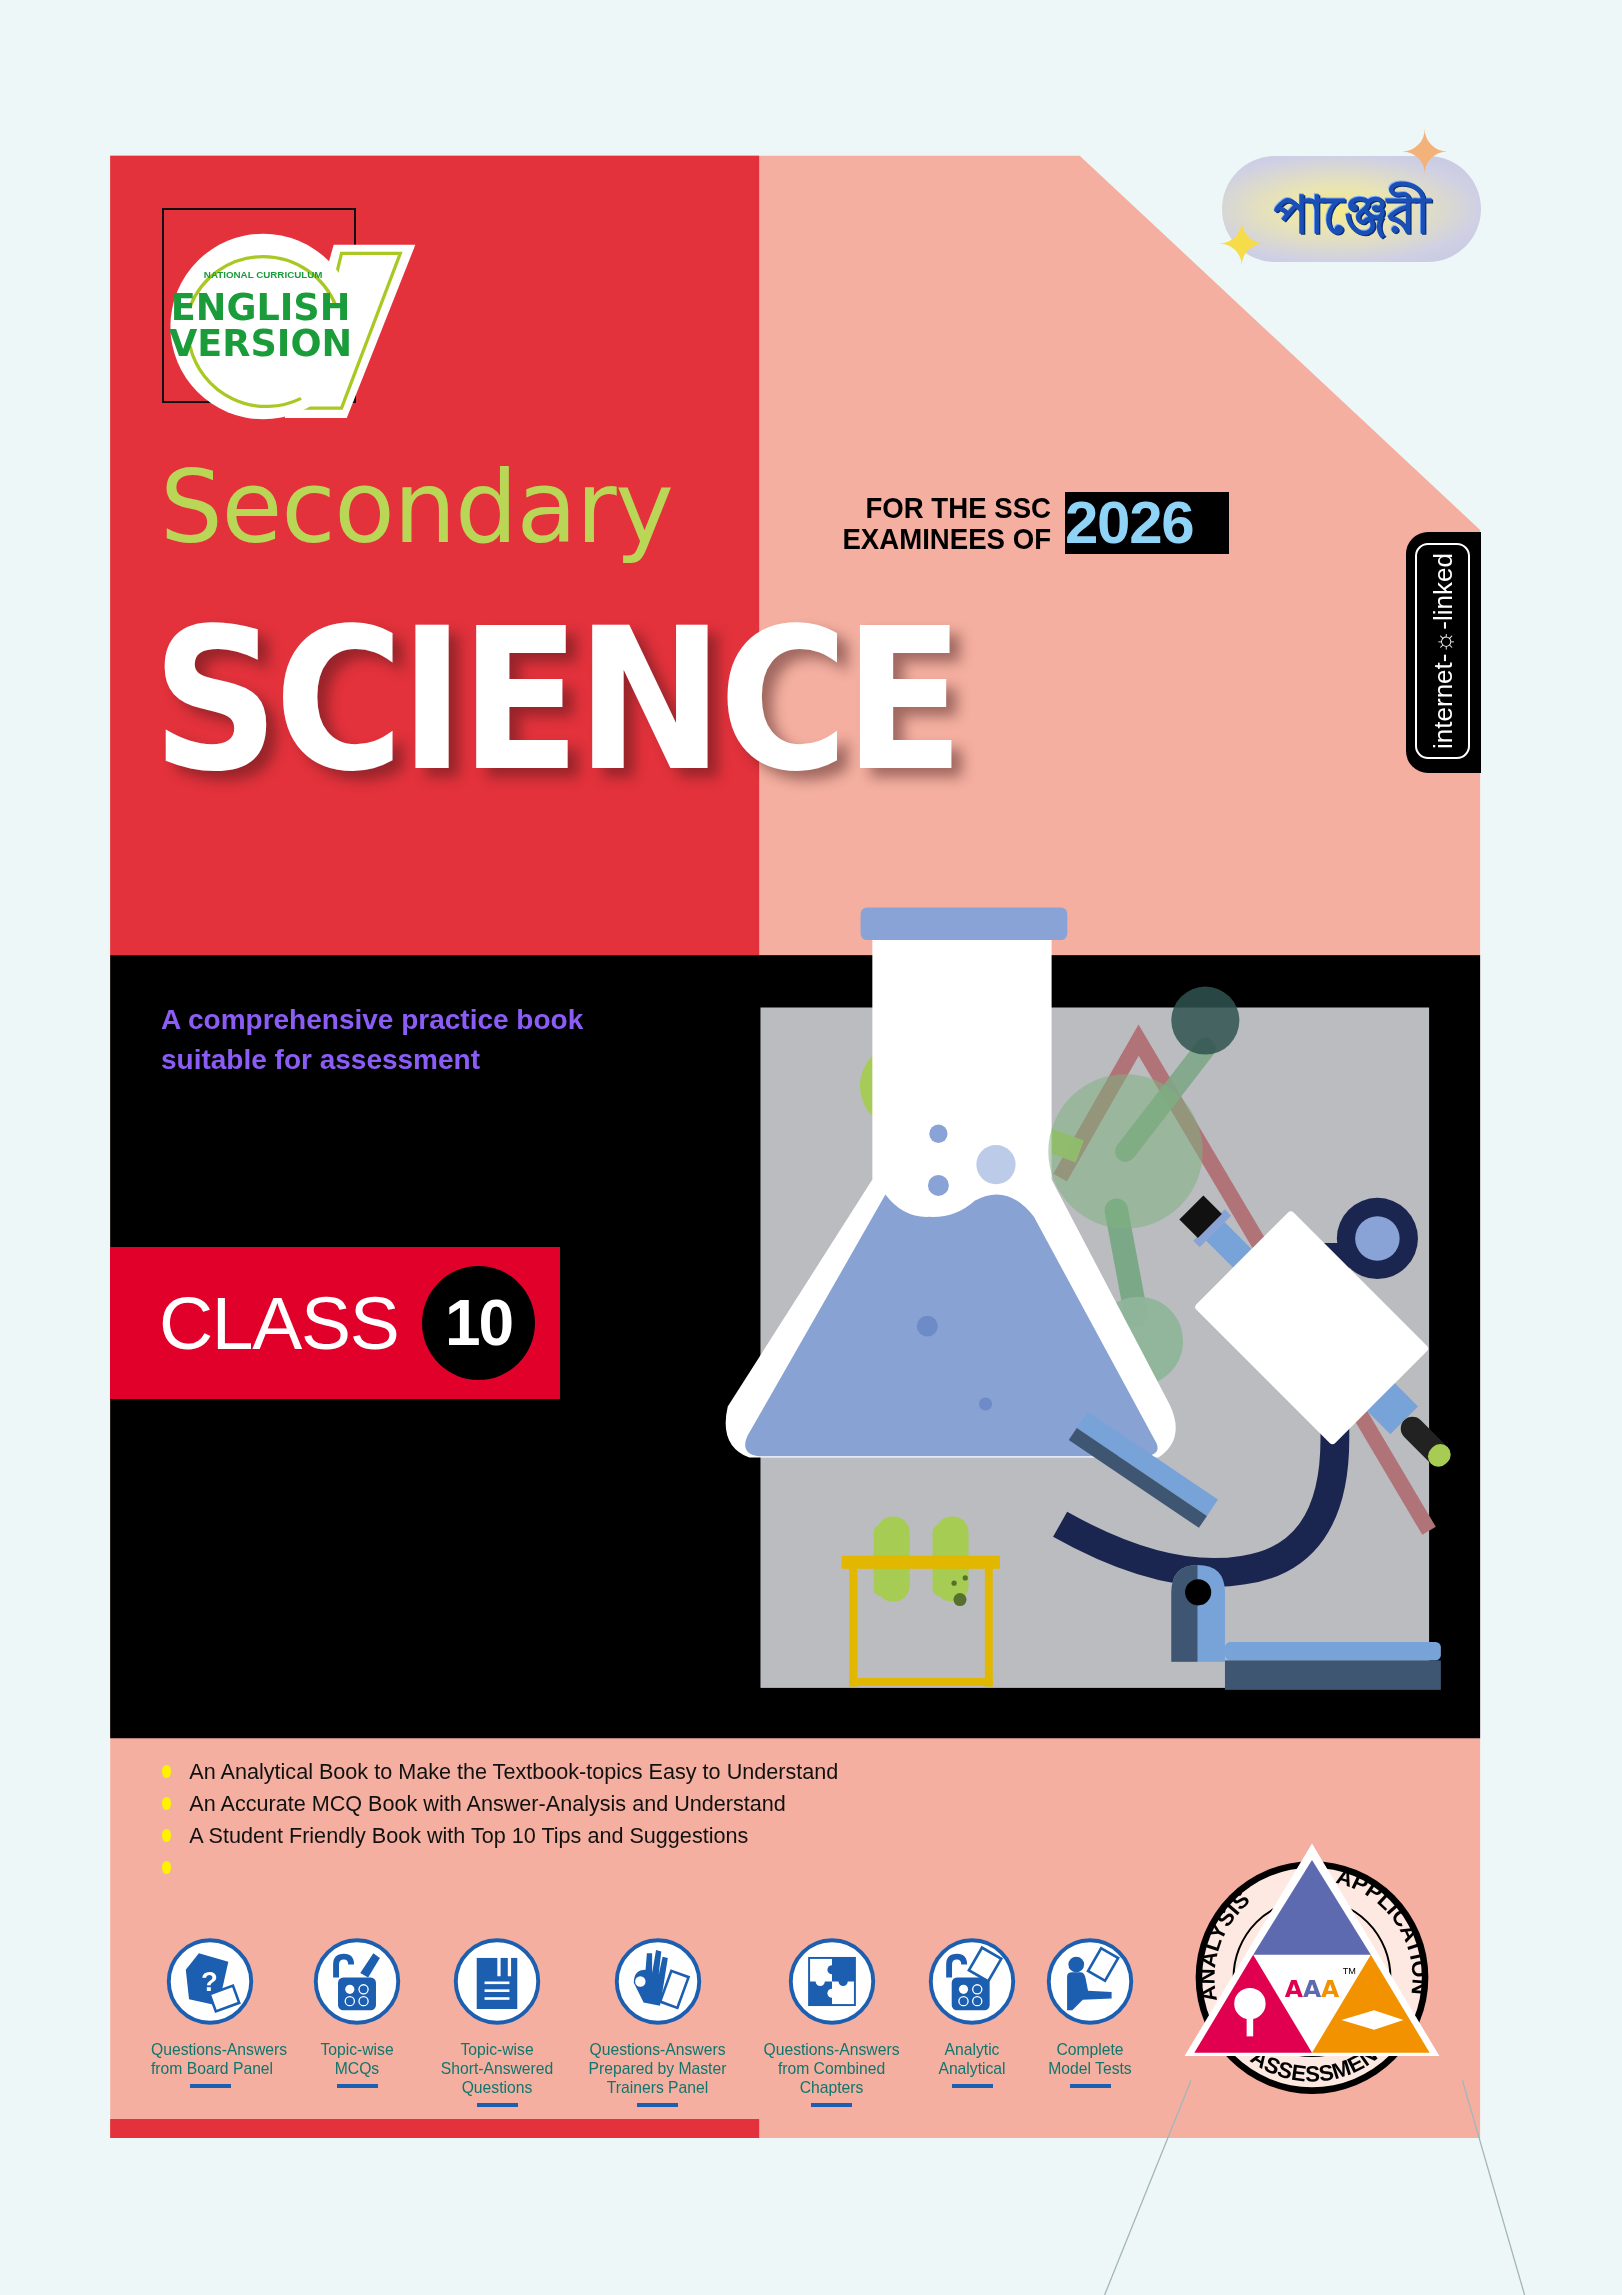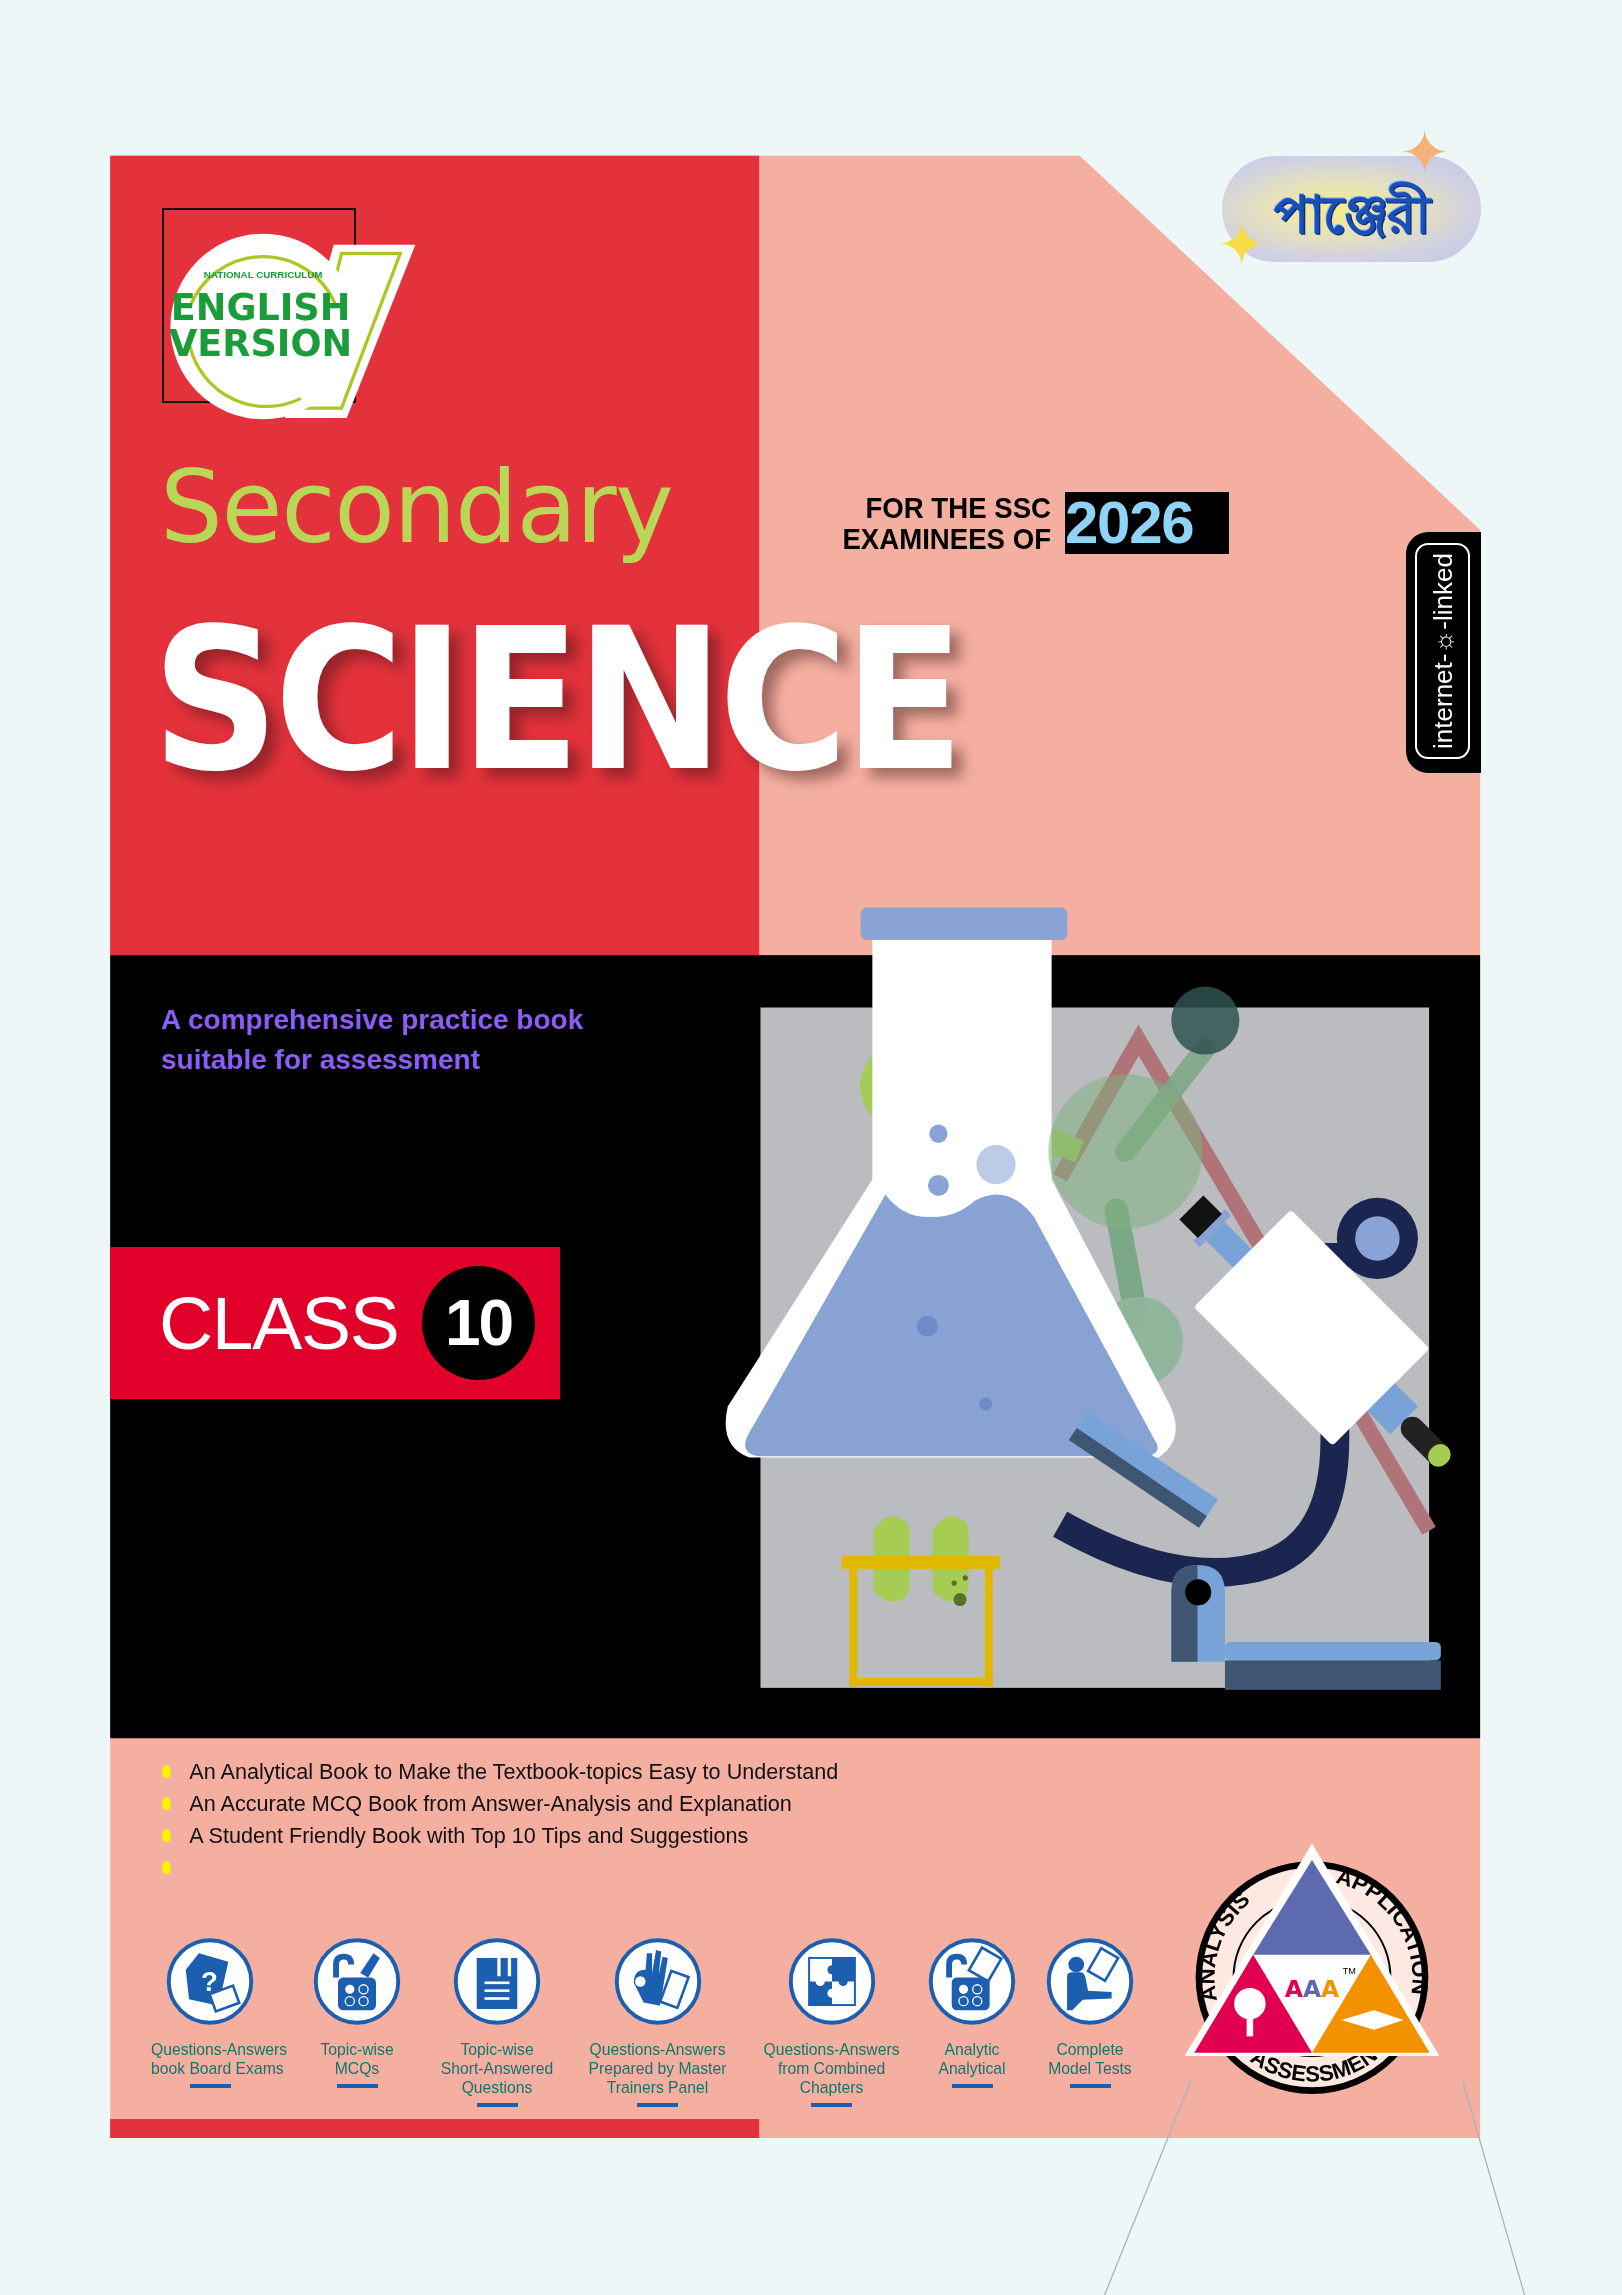--- a/index.html
+++ b/index.html
@@ -151,35 +151,35 @@
 </div>
 
 <div id="tagline" class="abs">A comprehensive practice book suitable for assessment</div>
 
 <div id="class-box" class="abs"></div>
 <div id="class-label" class="abs">CLASS</div>
 <div id="class-num" class="abs">10</div>
 
 <ul id="features" class="abs">
   <li><span class="dot"></span><span>An Analytical Book to Make the Textbook-topics Easy to Understand</span></li>
-  <li><span class="dot"></span><span>An Accurate MCQ Book from Answer-Analysis and Explanation</span></li>
+  <li><span class="dot"></span><span>An Accurate MCQ Book with Answer-Analysis and Understand</span></li>
   <li><span class="dot"></span><span>A Student Friendly Book with Top 10 Tips and Suggestions</span></li>
   <li><span class="dot"></span></li>
 </ul>
 
 <div class="icon-cell" style="left:151px;width:118px;">
   <svg class="icon-circle" viewBox="0 0 134 136">
       <circle cx="67" cy="68" r="63" fill="#fff" stroke="#1c5fb0" stroke-width="6"></circle>
       <path d="M30,50 L50,25 L95,38 L80,105 L35,95 Z" fill="#1c5fb0"></path>
       <text x="66" y="82" text-anchor="middle" font-size="42" font-weight="bold" fill="#fff" font-family="Liberation Sans, sans-serif">?</text>
       <rect x="70" y="80" width="38" height="28" fill="#fff" stroke="#1c5fb0" stroke-width="4" transform="rotate(-20 89 94)"></rect>
     </svg>
   <div class="icon-label">
       <div>Questions-Answers</div>
-      <div>book Board Exams</div>
+      <div>from Board Panel</div>
     </div>
   <div class="icon-bar"></div>
 </div>
 <div class="icon-cell" style="left:308px;width:98px;">
   <svg class="icon-circle" viewBox="0 0 134 136">
       <circle cx="67" cy="68" r="63" fill="#fff" stroke="#1c5fb0" stroke-width="6"></circle>
       <path d="M35,62 L35,42 Q35,30 47,30 Q58,30 58,42" fill="none" stroke="#1c5fb0" stroke-width="9"></path>
       <rect x="38" y="62" width="58" height="50" rx="8" fill="#1c5fb0"></rect>
       <circle cx="56" cy="80" r="7" fill="#fff"></circle>
       <circle cx="77" cy="80" r="7" fill="none" stroke="#fff" stroke-width="2"></circle>

